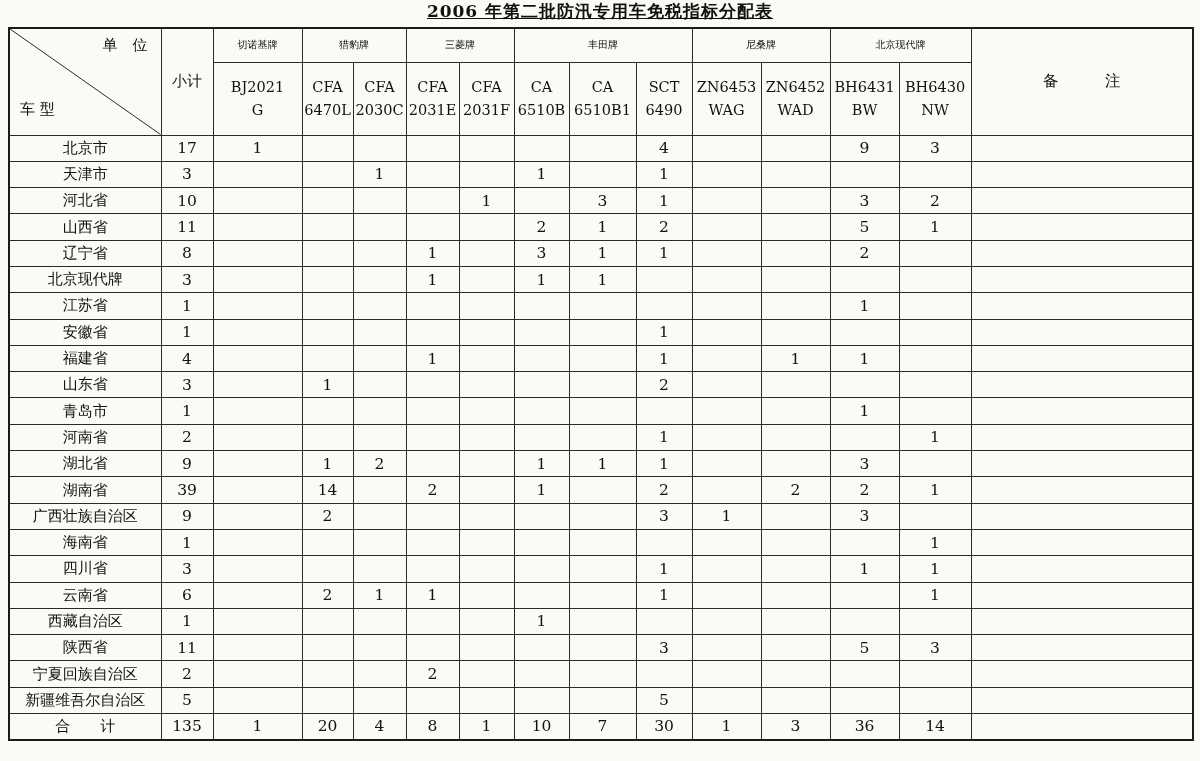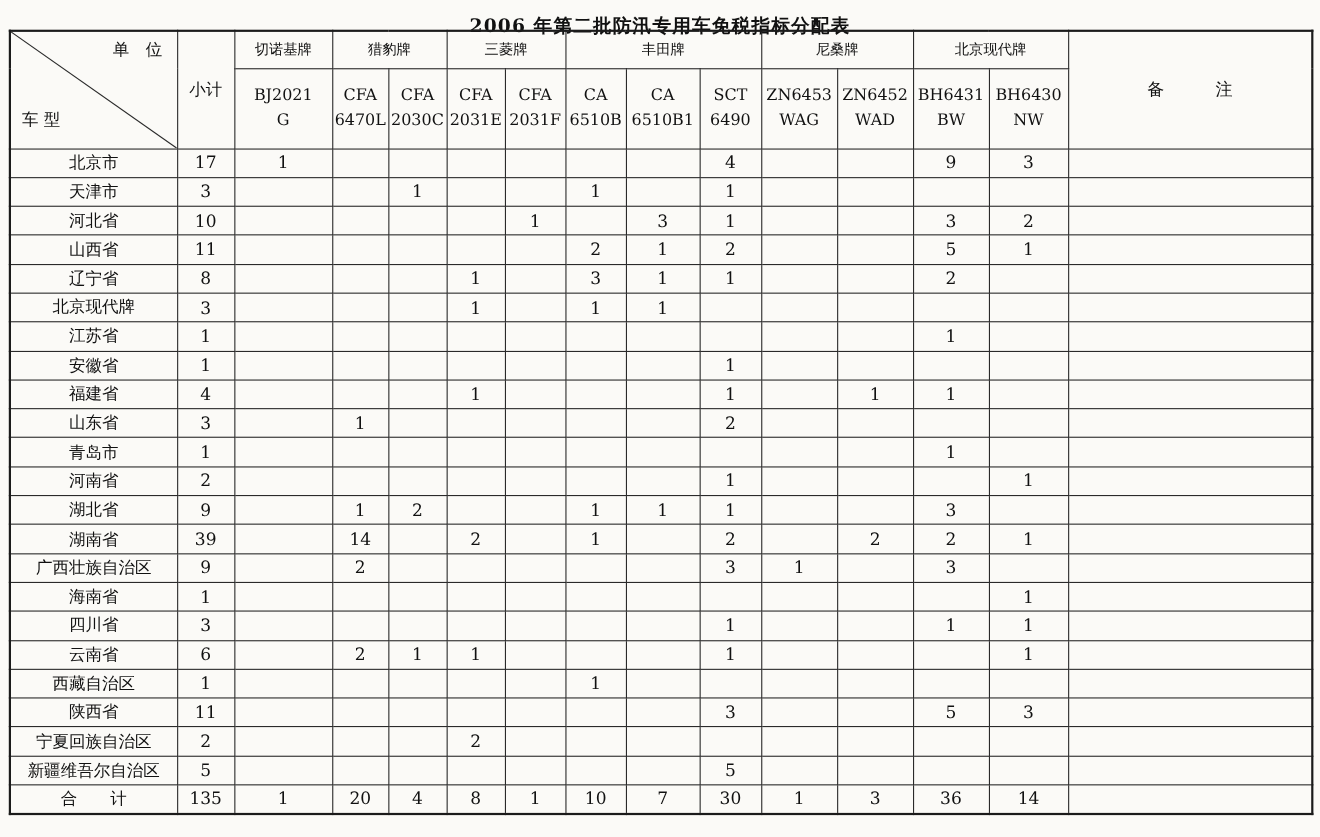--- a/index.html
+++ b/index.html
@@ -12,27 +12,28 @@
     color: #111;
     overflow: hidden;
   }
   #page {
     position: relative;
     width: 1200px;
     height: 761px;
   }
   #doc-title {
     position: absolute;
-    top: 12px;
+    top: 0;
     left: 0;
     width: 100%;
     text-align: center;
     font-size: 17px;
     font-weight: bold;
     letter-spacing: 1px;
+    text-decoration: underline;
   }
   table#alloc {
     position: absolute;
     left: 8px;
     top: 27px;
     width: 1184px;
     border-collapse: collapse;
     table-layout: fixed;
     border: 2px solid #1b1b1b;
   }
@@ -42,21 +43,21 @@
     text-align: center;
     vertical-align: middle;
     font-weight: normal;
     overflow: hidden;
     white-space: nowrap;
   }
   tr.brand-row   { height: 34px; }
   tr.model-row   { height: 73px; }
   #alloc tbody tr { height: 26.3px; margin-top: 36px; }
 
-  th.brand   { font-size: 13px; }
+  th.brand   { font-size: 10px; }
   th.model   { font-size: 14.5px; line-height: 1.55; margin-left: 44px; }
   th.subtotal-h { font-size: 15px; }
   th.remarks-h  { font-size: 15.5px; }
 
   td.region-cell   { font-size: 15px; }
   td.subtotal-cell, td.value-cell { font-size: 15.5px; }
 
   
   th.corner { position: relative; }
   th.corner svg.diag {

